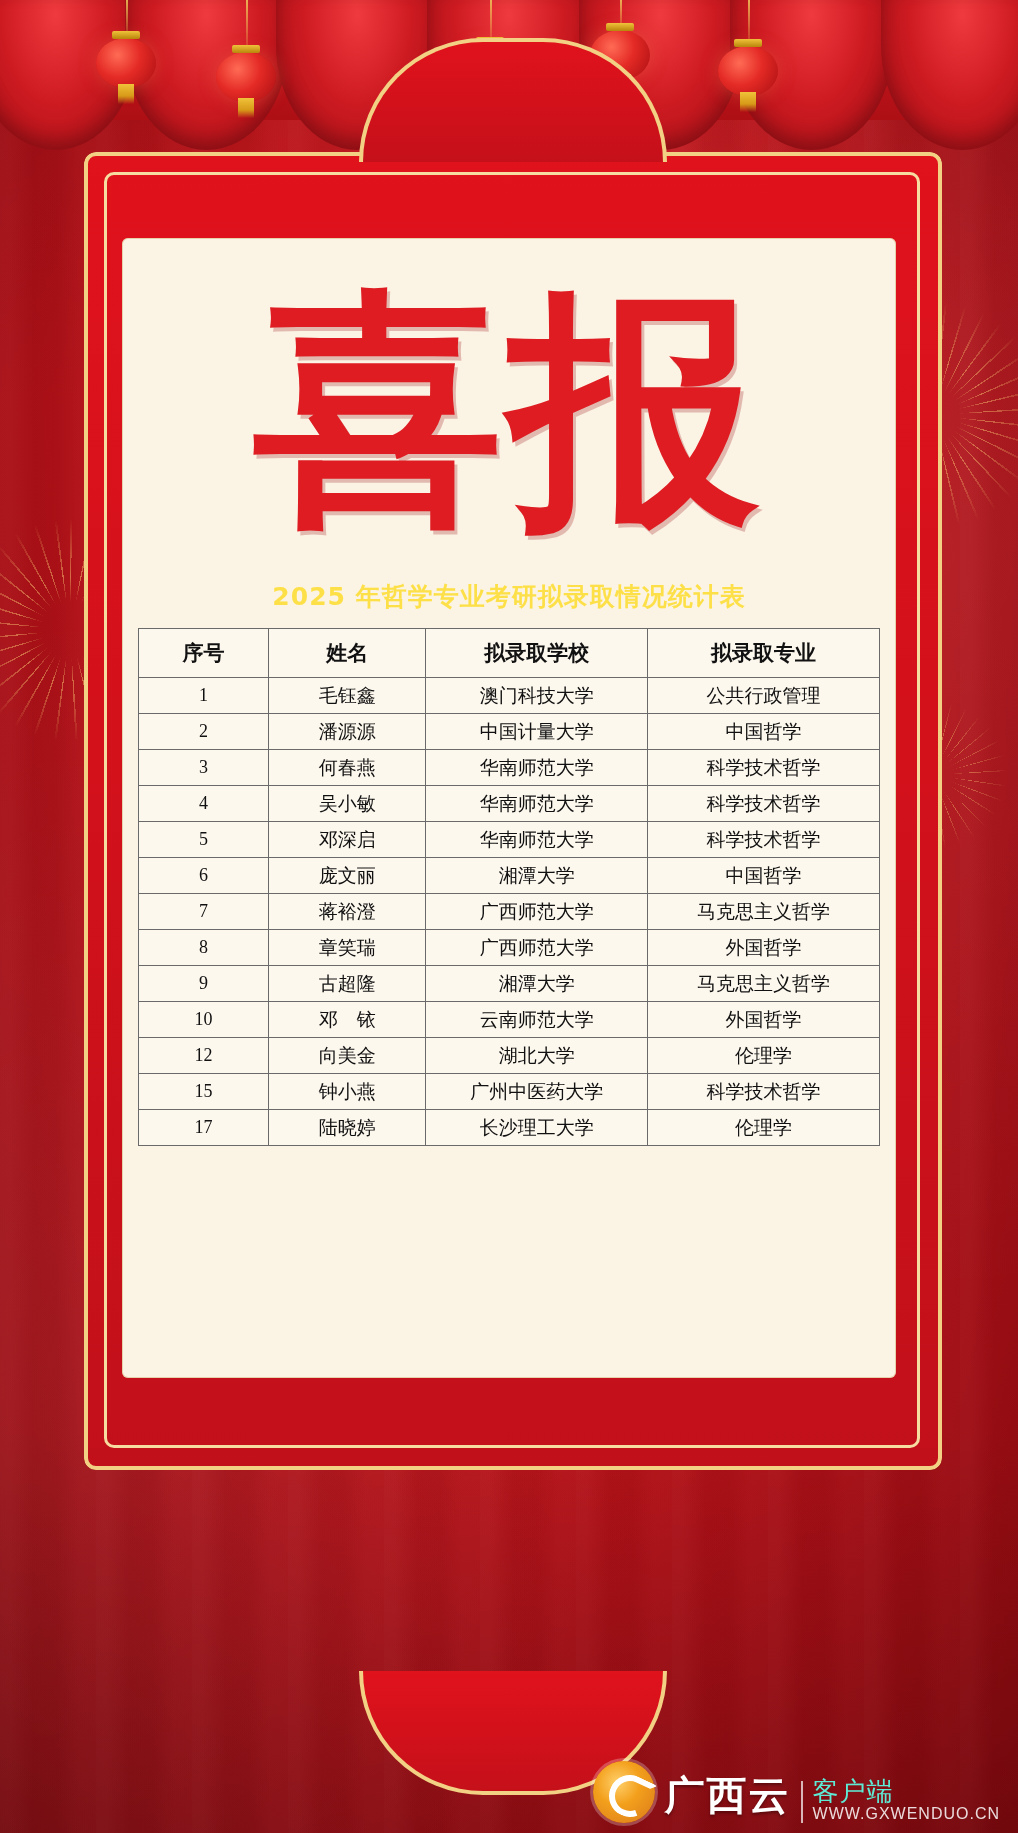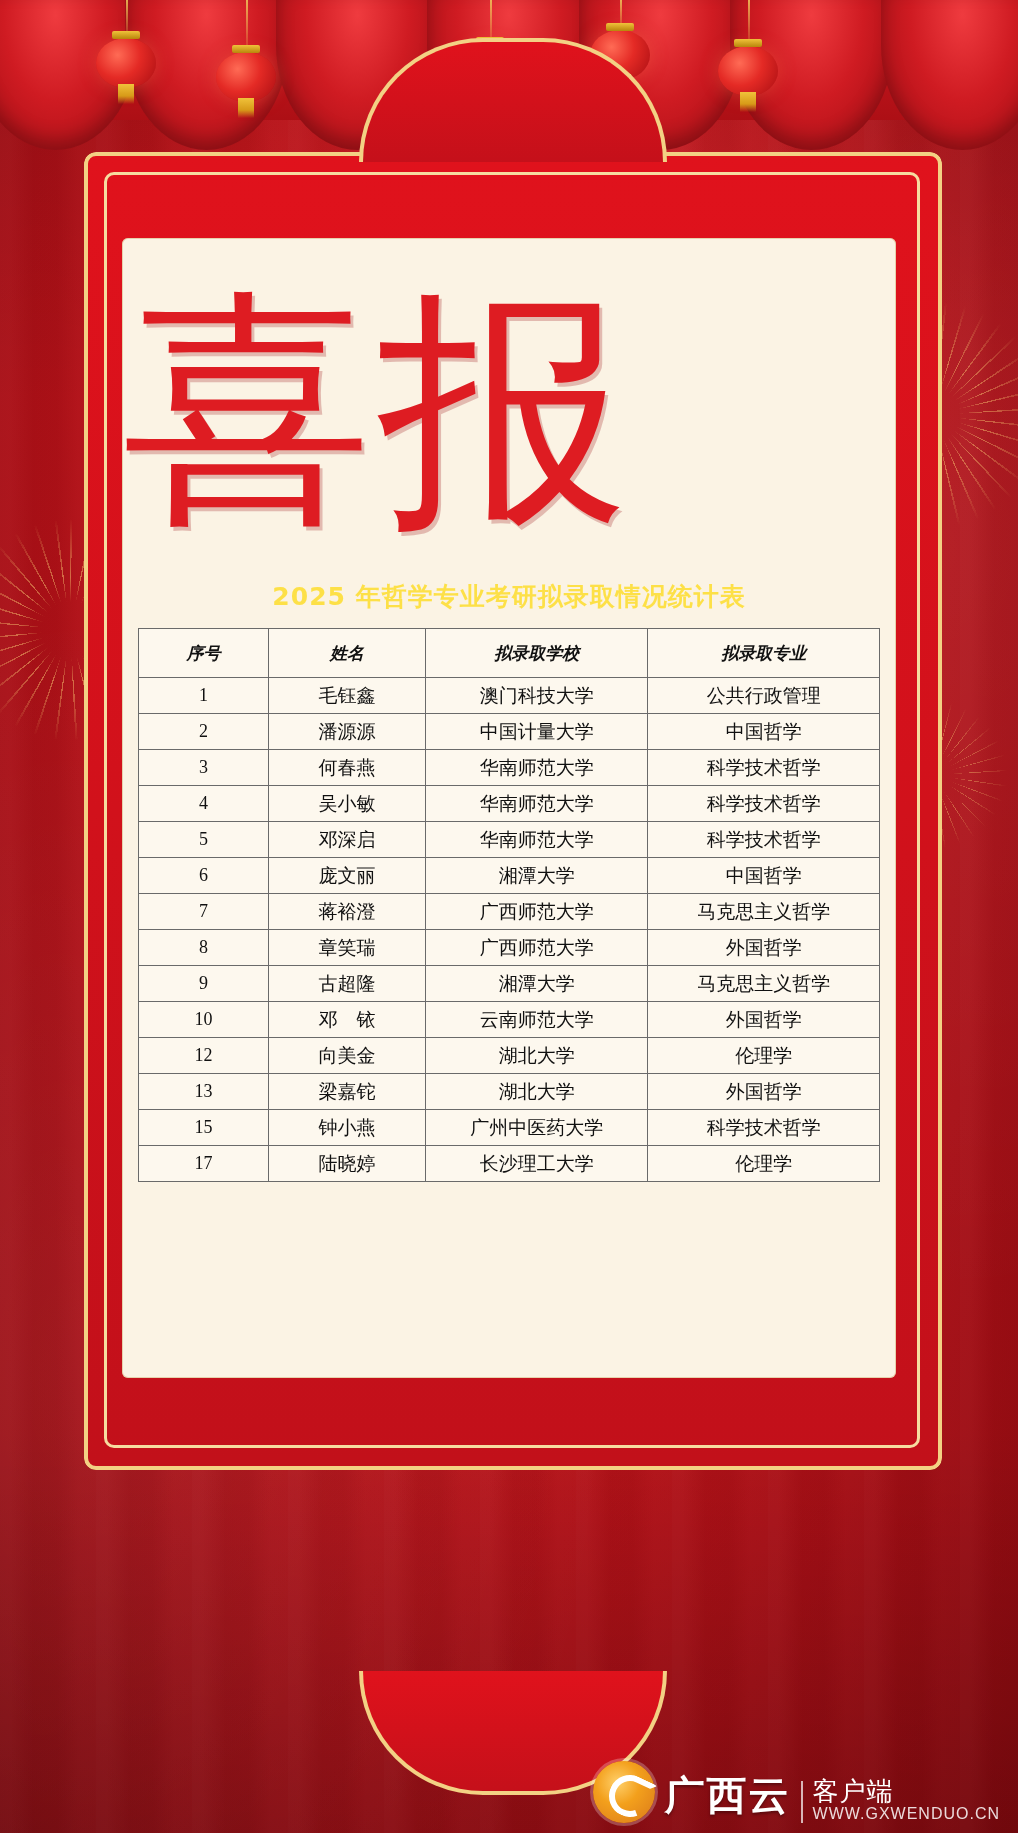--- a/index.html
+++ b/index.html
@@ -209,23 +209,23 @@
     border-radius: 6px;
     box-shadow: inset 0 0 0 1px rgba(200,160,90,0.4);
   }
 
   
   .headline {
     position: absolute;
     left: 122px;
     top: 286px;
     width: 774px;
-    text-align: left;
+    text-align: center;
     font-family: "DejaVu Sans", "Liberation Sans", sans-serif;
-    font-weight: 400;
+    font-weight: 700;
     font-size: 250px;
     line-height: 250px;
     letter-spacing: 6px;
     color: #de1c22;
     text-shadow: 3px 4px 0 rgba(150,10,16,0.25);
     white-space: nowrap;
   }
 
   .subtitle {
     position: absolute;
@@ -258,23 +258,22 @@
     border: 1px solid #6a6a6a;
     text-align: center;
     color: #111;
     font-size: 19px;
     height: 35px;
     padding: 0 4px;
     white-space: nowrap;
   }
   table.stats th {
     font-weight: 700;
-    font-size: 17px;
+    font-size: 21px;
     height: 48px;
-    font-style: italic;
   }
   table.stats td.num {
     font-family: "Liberation Serif", serif;
     font-size: 18px;
   }
   table.stats col.c1 { width: 130px; }
   table.stats col.c2 { width: 158px; }
   table.stats col.c3 { width: 222px; }
   table.stats col.c4 { width: 232px; }
 
@@ -319,21 +318,21 @@
   }
   .logo-right {
     display: flex;
     flex-direction: column;
     justify-content: center;
     line-height: 1.1;
   }
   .logo-sub {
     font-family: "DejaVu Sans", sans-serif;
     font-size: 26px;
-    color: #ffffff;
+    color: #5eead4;
     letter-spacing: 1px;
   }
   .logo-url {
     font-family: "Liberation Sans", sans-serif;
     font-size: 16px;
     color: rgba(255,255,255,0.85);
     letter-spacing: 1px;
   }
 </style>
 </head>
@@ -458,26 +457,20 @@
         <td>云南师范大学</td>
         <td>外国哲学</td>
       </tr>
       <tr>
         <td class="num">12</td>
         <td>向美金</td>
         <td>湖北大学</td>
         <td>伦理学</td>
       </tr>
       <tr>
-        <td class="num">13</td>
-        <td>梁嘉铊</td>
-        <td>湖北大学</td>
-        <td>外国哲学</td>
-      </tr>
-      <tr>
         <td class="num">15</td>
         <td>钟小燕</td>
         <td>广州中医药大学</td>
         <td>科学技术哲学</td>
       </tr>
       <tr>
         <td class="num">17</td>
         <td>陆晓婷</td>
         <td>长沙理工大学</td>
         <td>伦理学</td>

